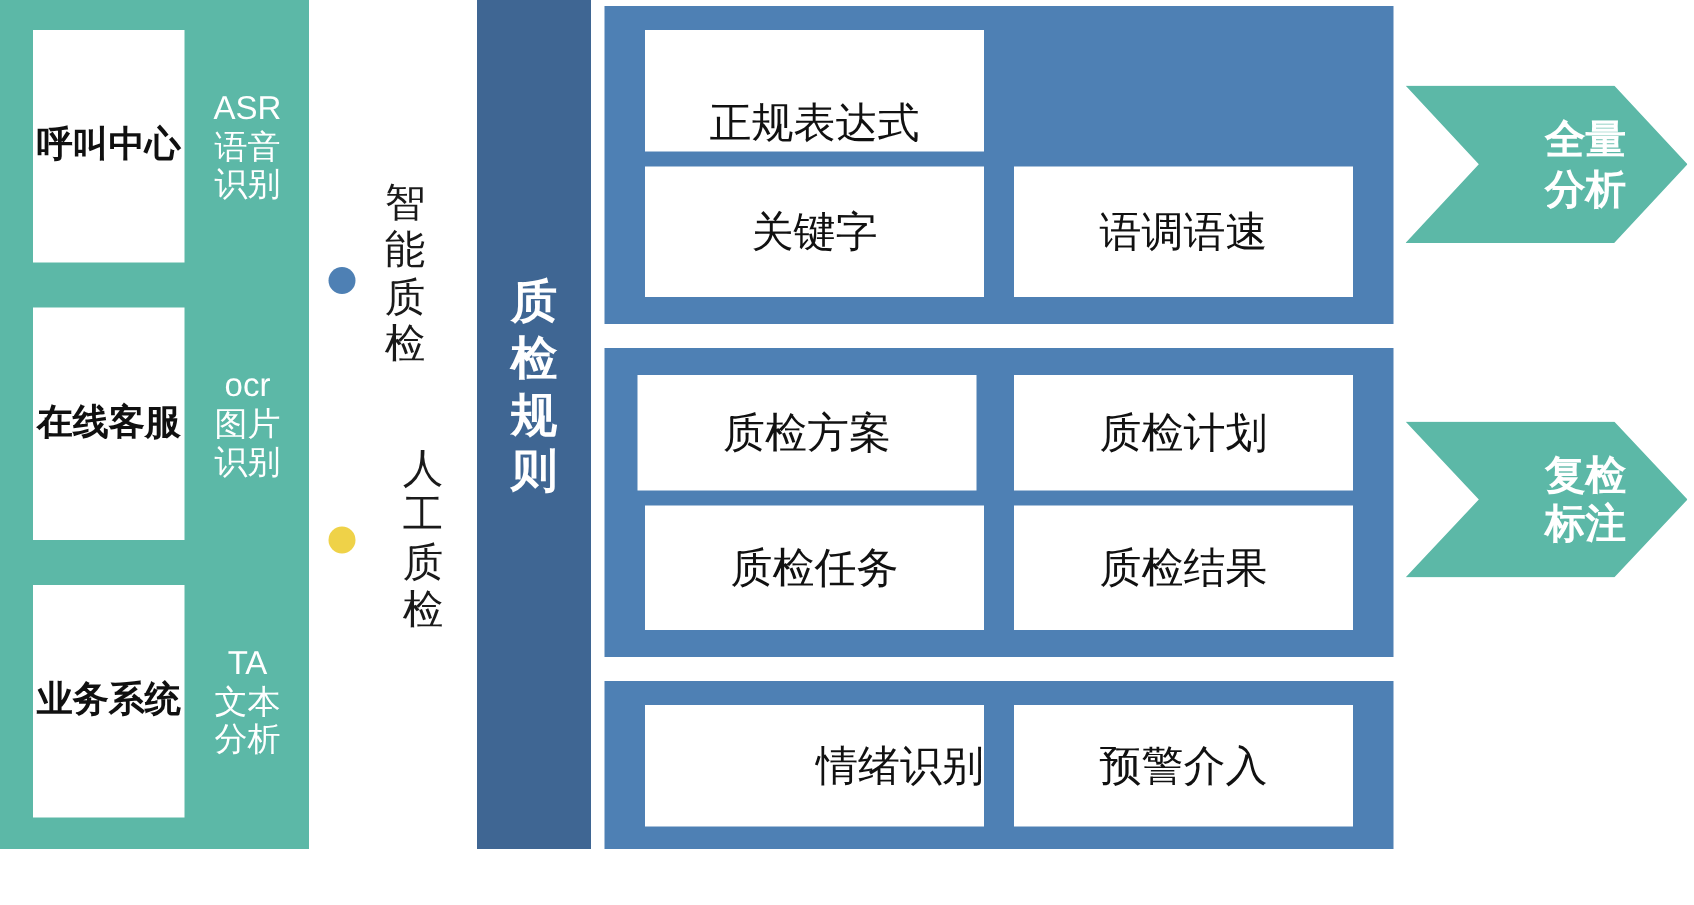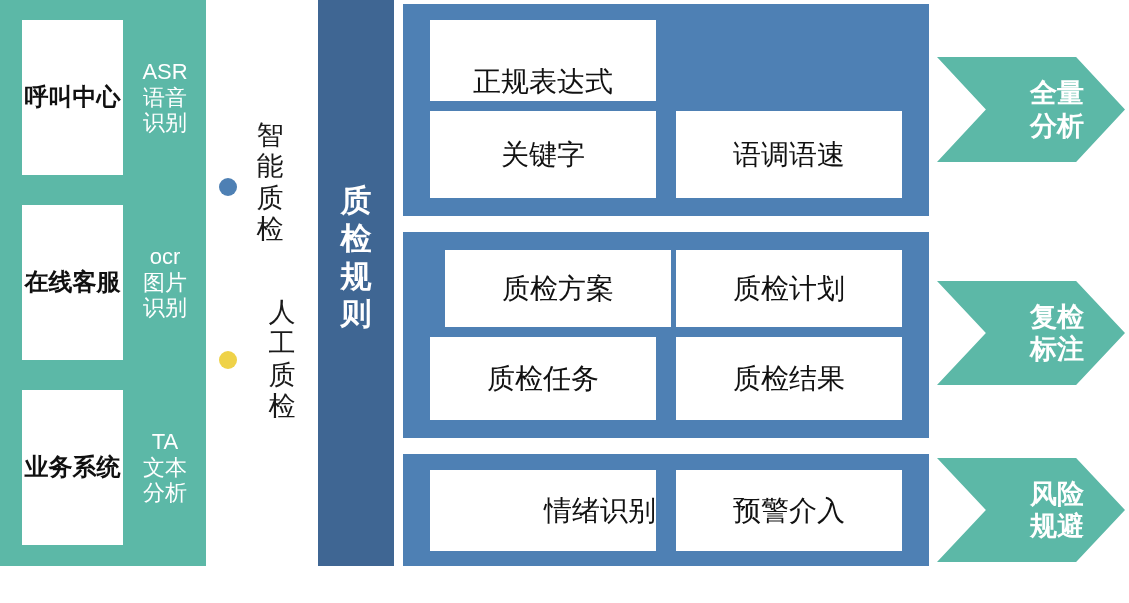--- a/index.html
+++ b/index.html
@@ -196,21 +196,21 @@
     </div>
     <div class="feat-card" style="left:27px;top:107px;width:226px;height:87px;">
       <span class="feat-card-label">关键字</span>
     </div>
     <div class="feat-card" style="left:273px;top:107px;width:226px;height:87px;">
       <span class="feat-card-label">语调语速</span>
     </div>
   </div>
 
   <div class="feat-panel" style="top:232px;height:206px;">
-    <div class="feat-card" style="left:42px;top:18px;width:226px;height:77px;">
+    <div class="feat-card" style="left:22px;top:18px;width:226px;height:77px;">
       <span class="feat-card-label">质检方案</span>
     </div>
     <div class="feat-card" style="left:273px;top:18px;width:226px;height:77px;">
       <span class="feat-card-label">质检计划</span>
     </div>
     <div class="feat-card" style="left:27px;top:105px;width:226px;height:83px;">
       <span class="feat-card-label">质检任务</span>
     </div>
     <div class="feat-card" style="left:273px;top:105px;width:226px;height:83px;text-align:center;">
       <span class="feat-card-label">质检结果</span>
@@ -227,17 +227,14 @@
   </div>
 
   <div class="arrow" style="top:57px;height:105px;">
     <div class="arrow-label">全量<br>分析</div>
   </div>
 
   <div class="arrow" style="top:281px;height:104px;">
     <div class="arrow-label">复检<br>标注</div>
   </div>
 
-  <div class="arrow" style="top:458px;height:104px;">
-    <div class="arrow-label">风险<br>规避</div>
-  </div>
 
 </div>
 
 </body></html>

